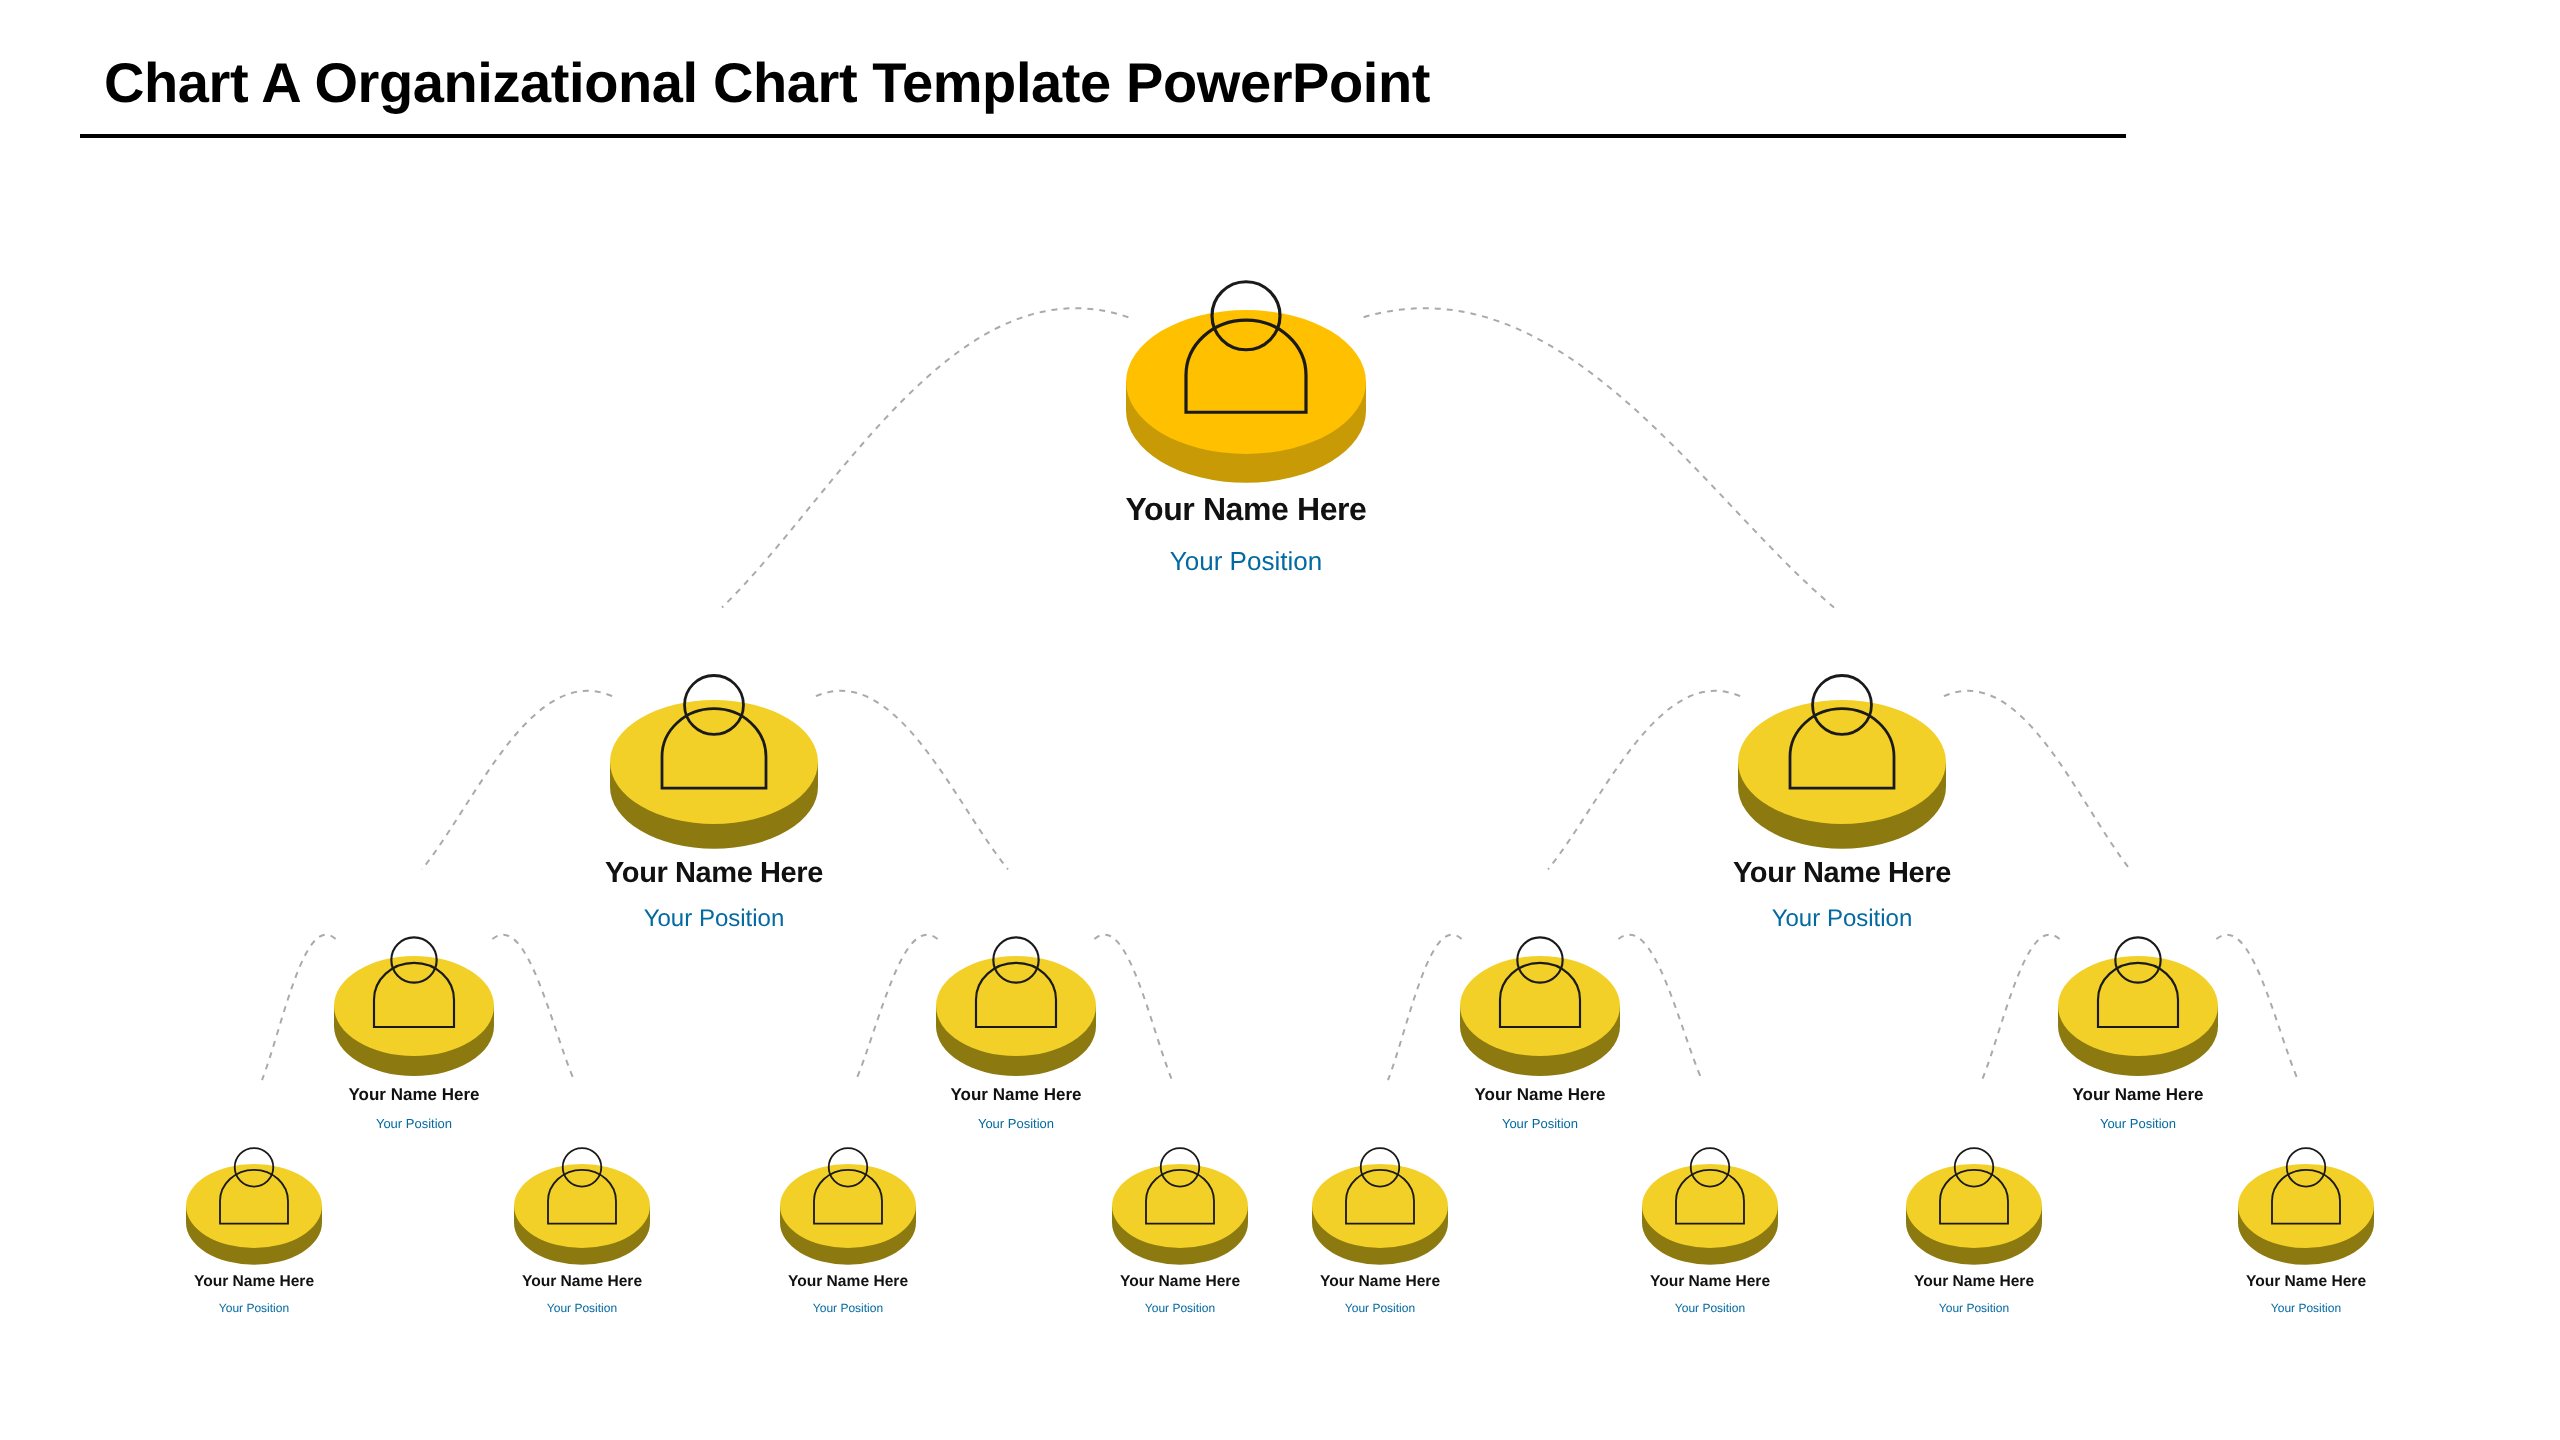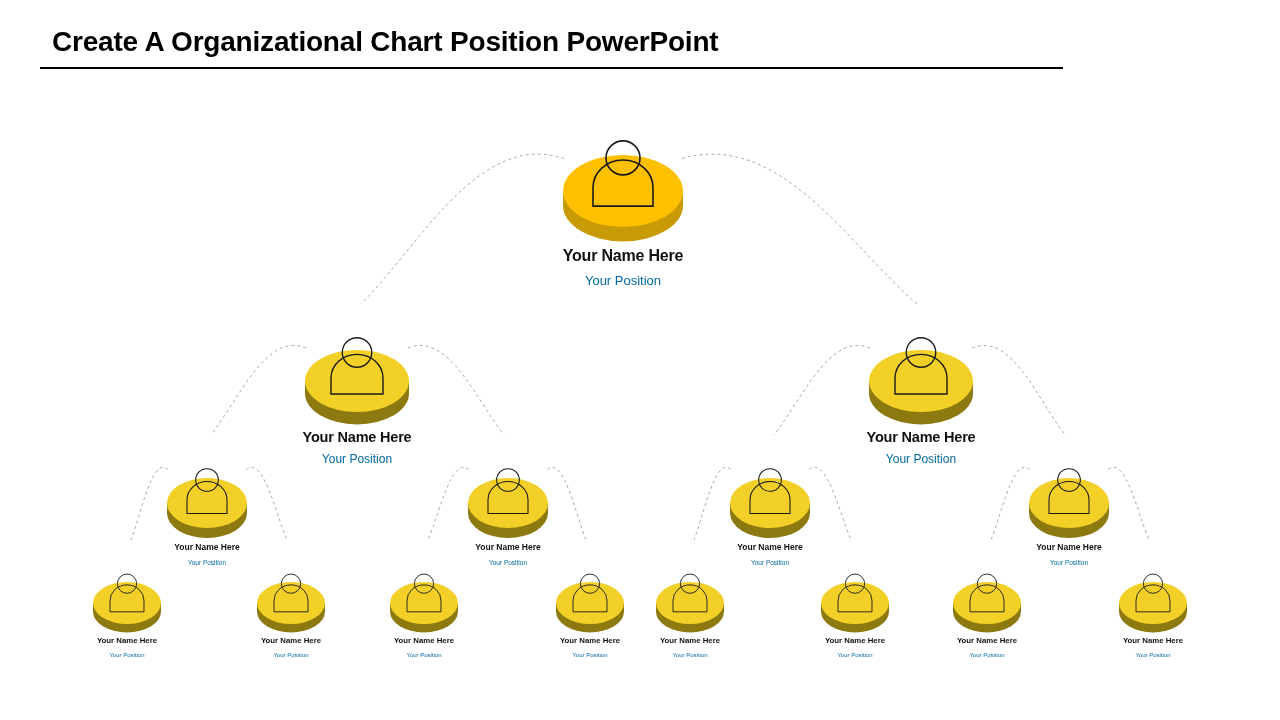--- a/index.html
+++ b/index.html
@@ -107,21 +107,21 @@
   
   .tier-4 .node-name     { font-size: 7.8px; margin-top: 5px; }
   .tier-4 .node-position { font-size: 6px; margin-top: 6px; }
 </style>
 </head>
 <body>
 
 <div id="chart-canvas">
 
   <div id="header">
-    <div id="page-title">Create A Organizational Chart Position PowerPoint</div>
+    <div id="page-title">Chart A Organizational Chart Template PowerPoint</div>
     <div id="title-rule"></div>
   </div>
 
   <svg id="connector-layer" viewBox="0 0 1280 720" width="1280" height="720">
       <path d="M 564.2 158.6 C 478.856 129.57066666666665, 417.896 248.59093333333334, 361 303.74666666666667" fill="none" stroke="#AAAAAA" stroke-width="1" stroke-dasharray="3 3"></path>
       <path d="M 681.8 158.6 C 780.584 129.57066666666665, 851.144 248.59093333333334, 917 303.74666666666667" fill="none" stroke="#AAAAAA" stroke-width="1" stroke-dasharray="3 3"></path>
       <path d="M 306.04 348.1 C 266.1232 330.7866666666667, 237.6112 401.77133333333336, 211 434.6666666666667" fill="none" stroke="#AAAAAA" stroke-width="1" stroke-dasharray="3 3"></path>
       <path d="M 407.96 348.1 C 448.29679999999996 330.7866666666667, 477.1088 401.77133333333336, 504 434.6666666666667" fill="none" stroke="#AAAAAA" stroke-width="1" stroke-dasharray="3 3"></path>
       <path d="M 870.04 348.1 C 829.7031999999999 330.7866666666667, 800.8912 401.77133333333336, 774 434.6666666666667" fill="none" stroke="#AAAAAA" stroke-width="1" stroke-dasharray="3 3"></path>
       <path d="M 971.96 348.1 C 1011.0368 330.7866666666667, 1038.9488000000001 401.77133333333336, 1065 434.6666666666667" fill="none" stroke="#AAAAAA" stroke-width="1" stroke-dasharray="3 3"></path>

